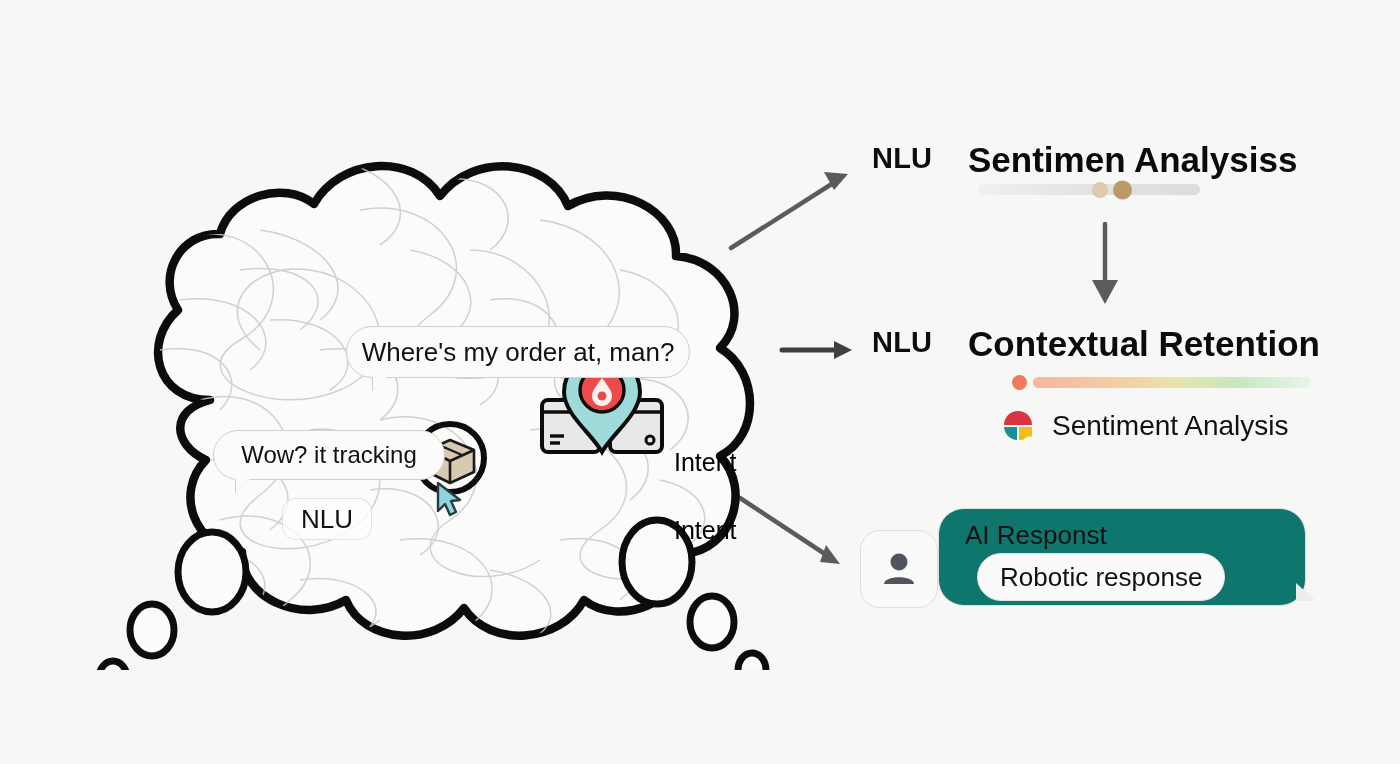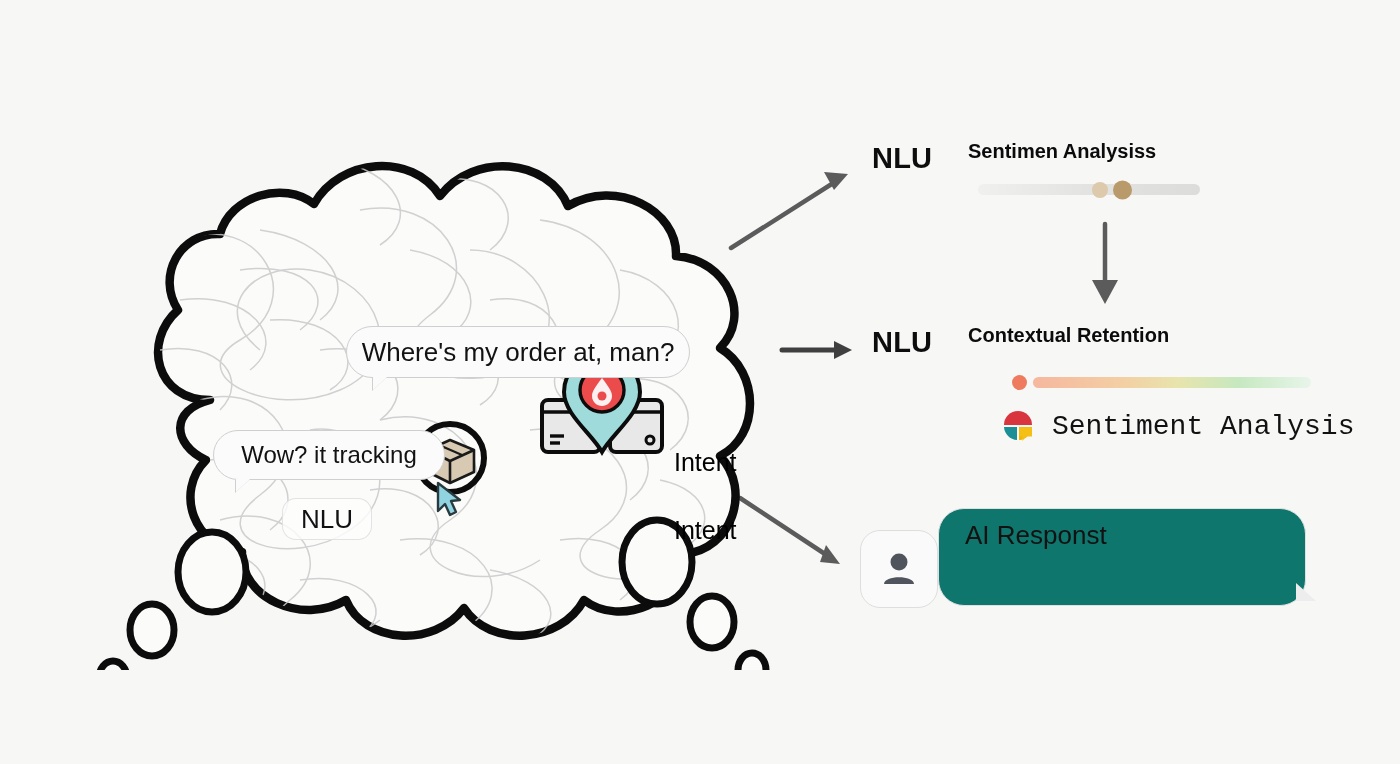--- a/index.html
+++ b/index.html
@@ -108,21 +108,21 @@
   
   .nlu-tag {
     position: absolute;
     font-size: 29px;
     font-weight: 700;
     color: #0d0d0d;
     letter-spacing: .2px;
   }
   .heading {
     position: absolute;
-    font-size: 20px;
+    font-size: 35px;
     font-weight: 700;
     color: #0b0b0b;
     white-space: nowrap;
   }
 
   #nlu-1      { left: 872px; top: 142px; }
   #heading-1  { left: 968px; top: 140px; }
 
   #bar-1 {
     position: absolute;
@@ -164,21 +164,20 @@
     background: linear-gradient(90deg,#f6b79e 0%,#f3cfa4 32%,#e8e4ac 52%,#c6e8c0 74%,#e8f5ea 100%);
   }
 
   #sentiment-row {
     position: absolute;
     left: 998px;
     top: 406px;
     display: flex;
     align-items: center;
     gap: 14px;
-    font-family: Liberation Mono, monospace;
   }
   #sentiment-label {
     font-size: 28px;
     color: #111;
     white-space: nowrap;
   }
 
   
   #avatar-box {
     position: absolute;
@@ -426,14 +425,17 @@
 
 <div id="avatar-box">
   <svg width="44" height="44" viewBox="0 0 44 44">
     <circle cx="22" cy="15" r="8.5" fill="#50545c"></circle>
     <path d="M7,37 C7,28 37,28 37,37 Z" fill="#50545c"></path>
   </svg>
 </div>
 
 <div id="chat-bubble">
   <span id="ai-responst">AI Responst</span>
+  <div id="robotic-pill">
+    <span>Robotic response</span>
+  </div>
   <span class="bubble-tail"></span>
 </div>
 
 </body></html>

